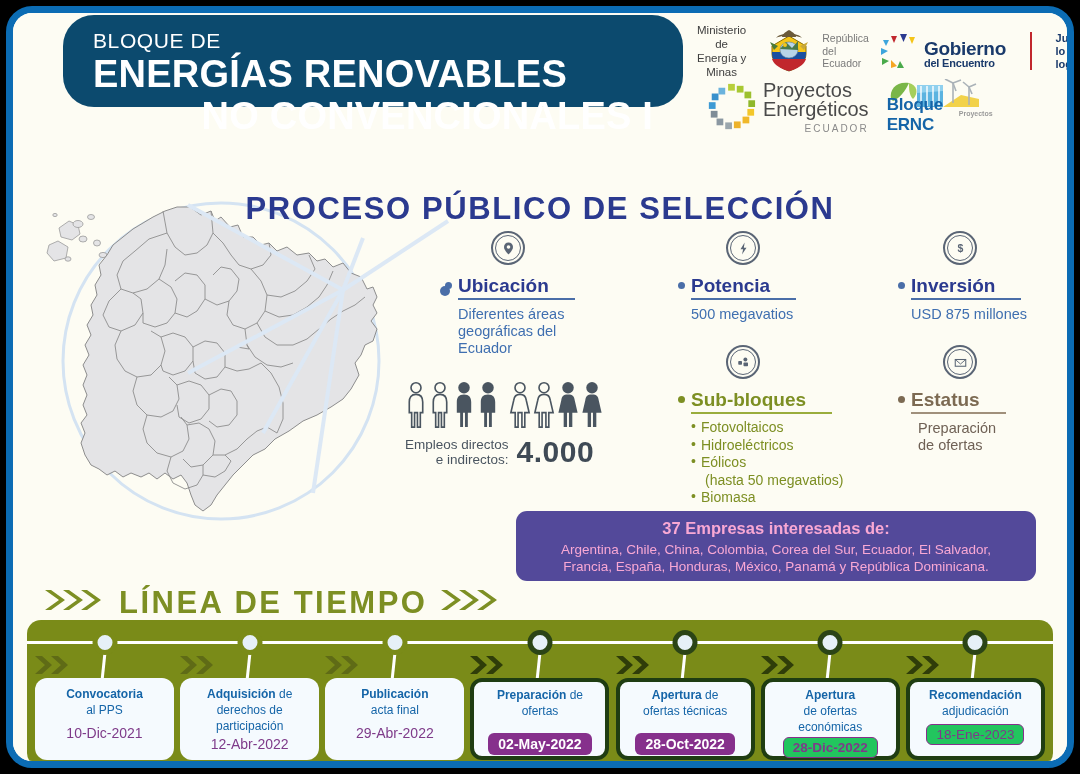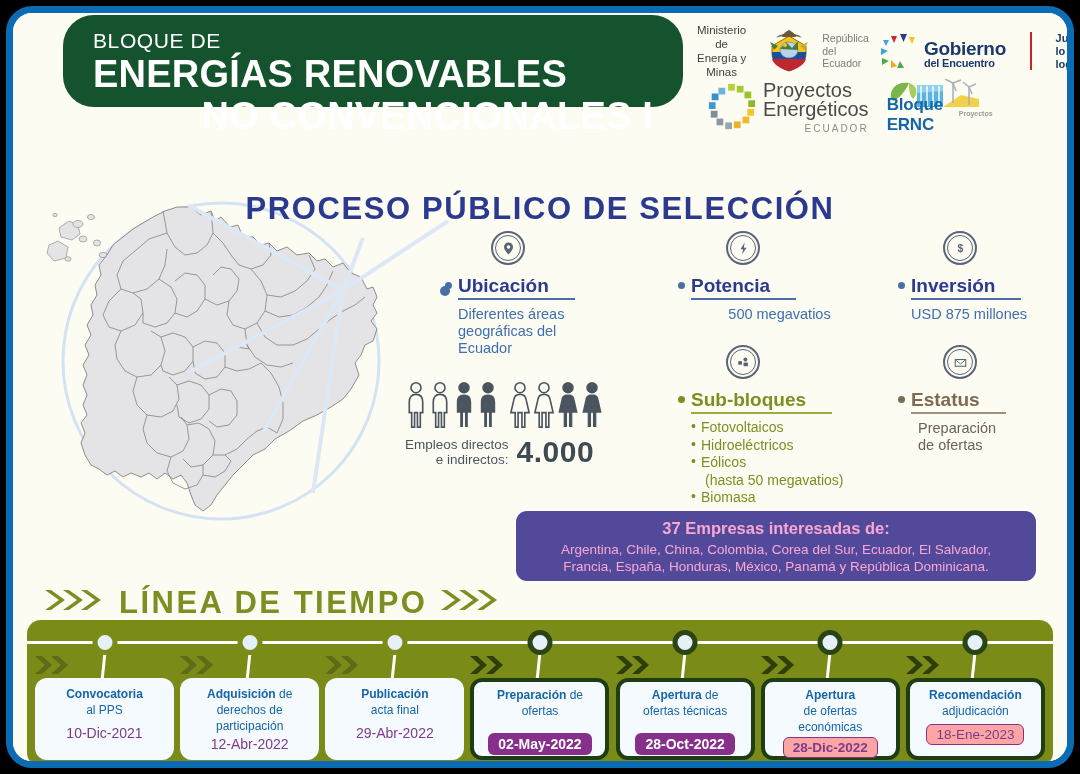--- a/index.html
+++ b/index.html
@@ -29,21 +29,21 @@
     border-radius: 19px;
     background: #fdfcf3;
     overflow: hidden;
   }
 
   
   .banner {
     position: absolute;
     left: 50px; top: 2px;
     width: 620px; height: 92px;
-    background: #14532d;
+    background: #0c4a6e;
     border-bottom-left-radius: 14px;
     border-bottom-right-radius: 14px;
     border-top-left-radius: 14px;
     border-top-right-radius: 14px;
     color: #ffffff;
     padding: 14px 22px 0 30px;
     border-radius: 31px;
   }
   .banner .l1 {
     font-size: 21px; letter-spacing: .6px; font-weight: 400;
@@ -212,21 +212,21 @@
   .tl-card .ct b { font-weight: 700; }
   .tl-card .cd { font-size: 14px; color: #7e3a89; margin-top: 7px; }
   .tl-card .cd.badge {
     display: inline-block; background: #86308c; color: #ffffff;
     font-weight: 700; padding: 3px 10px; border-radius: 6px; font-size: 14px;
     margin-top: 14px;
   }
   .tl-card .cd.outline {
     display: inline-block; border: 1.5px solid #86308c; color: #7e3a89;
     font-weight: 700; padding: 2px 9px; border-radius: 6px; font-size: 13.5px;
-    margin-top: 5px; background: #fca5a5;
+    margin-top: 5px; background: #22c55e;
   }
   .tl-card .cd.outline.plain { font-weight: 400; }
 </style>
 </head>
 <body>
 
 <div id="root">
   <div class="frame">
     <div class="inner">
 
@@ -446,21 +446,21 @@
           <div class="ic-in">
             <svg viewBox="0 0 20 20" width="15" height="15">
                 <path d="M11.5,2 L6,11 L9.5,11 L8,18 L14,9 L10.5,9 Z" fill="#5a6575"></path>
               </svg>
           </div>
         </div>
         <div class="hd-row">
           <span class="dot"></span>
           <span class="hd">Potencia</span>
         </div>
-        <div class="sub" style="padding-left:13px;text-align:center;">
+        <div class="sub" style="padding-left:13px;">
           <div>500 megavatios</div>
         </div>
       </div>
 
       <div class="info" style="left:885px; top:218px; width:190px;">
         <div class="ic-circle" style="margin-left:45px;">
           <div class="ic-in">
             <svg viewBox="0 0 20 20" width="15" height="15">
                 <text x="10" y="15" font-size="14" font-family="Liberation Sans, sans-serif" font-weight="700" fill="#5a6575" text-anchor="middle">$</text>
               </svg>

